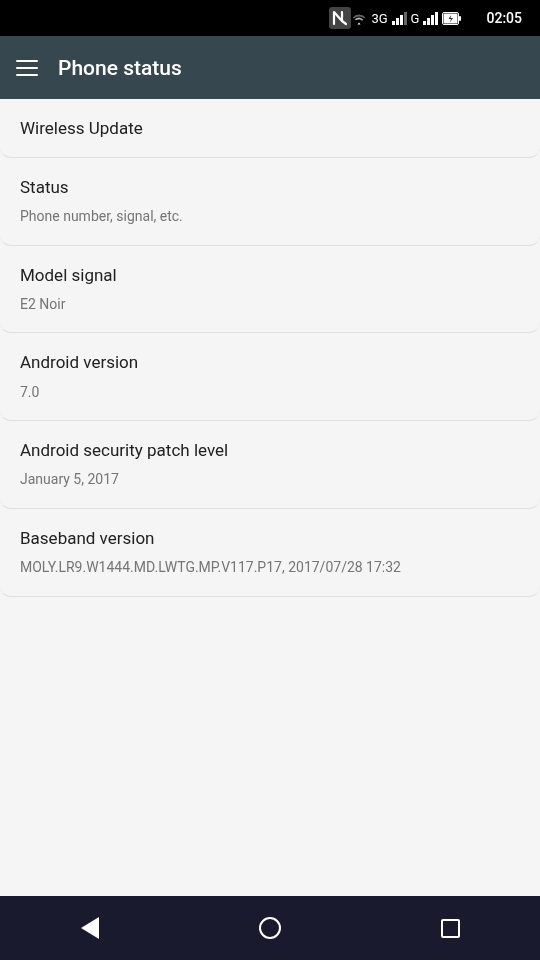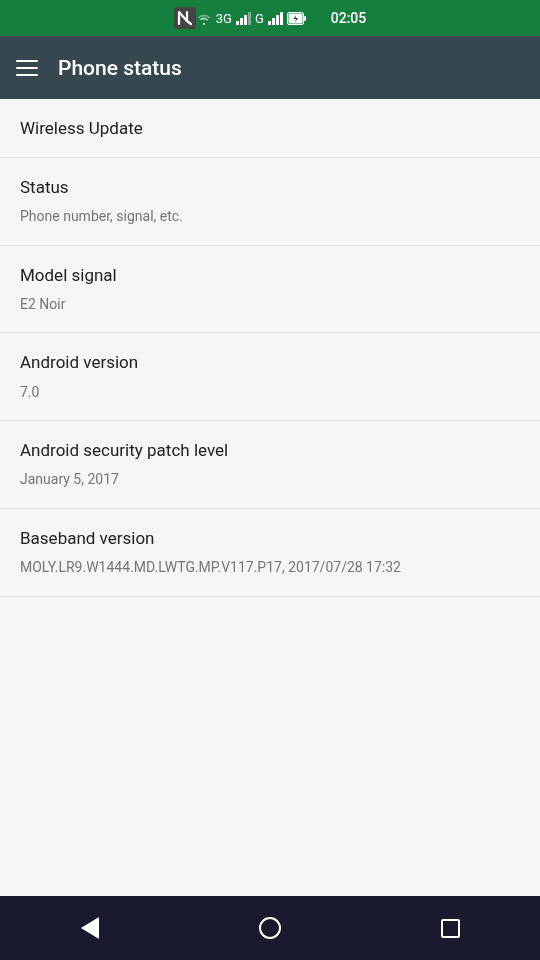--- a/index.html
+++ b/index.html
@@ -10,26 +10,26 @@
       height: 960px;
       background: #f2f2f2;
       font-family: 'Roboto', Arial, sans-serif;
       overflow: hidden;
       display: flex;
       flex-direction: column;
     }
 
     
     .status-bar {
-      background: #15803d;
+      background: #000000;
       height: 36px;
       display: flex;
       align-items: center;
-      justify-content: center;
-      padding: 0 10px;
+      justify-content: flex-end;
+      padding: 0 18px;
       flex-shrink: 0;
     }
 
     .status-bar-left {
       display: flex;
       align-items: center;
     }
 
     .status-bar-right {
       display: flex;
@@ -94,20 +94,21 @@
       flex: 1;
       background: #f5f5f5;
       overflow-y: auto;
     }
 
     .list-item {
       background: #f5f5f5;
       padding: 18px 20px;
       border-bottom: 1px solid #e0e0e0;
       cursor: pointer;
+      border-radius: 11px;
     }
 
     .item-title {
       font-size: 17px;
       color: #212121;
       font-weight: 400;
       line-height: 1.3;
     }
 
     .item-subtitle {

